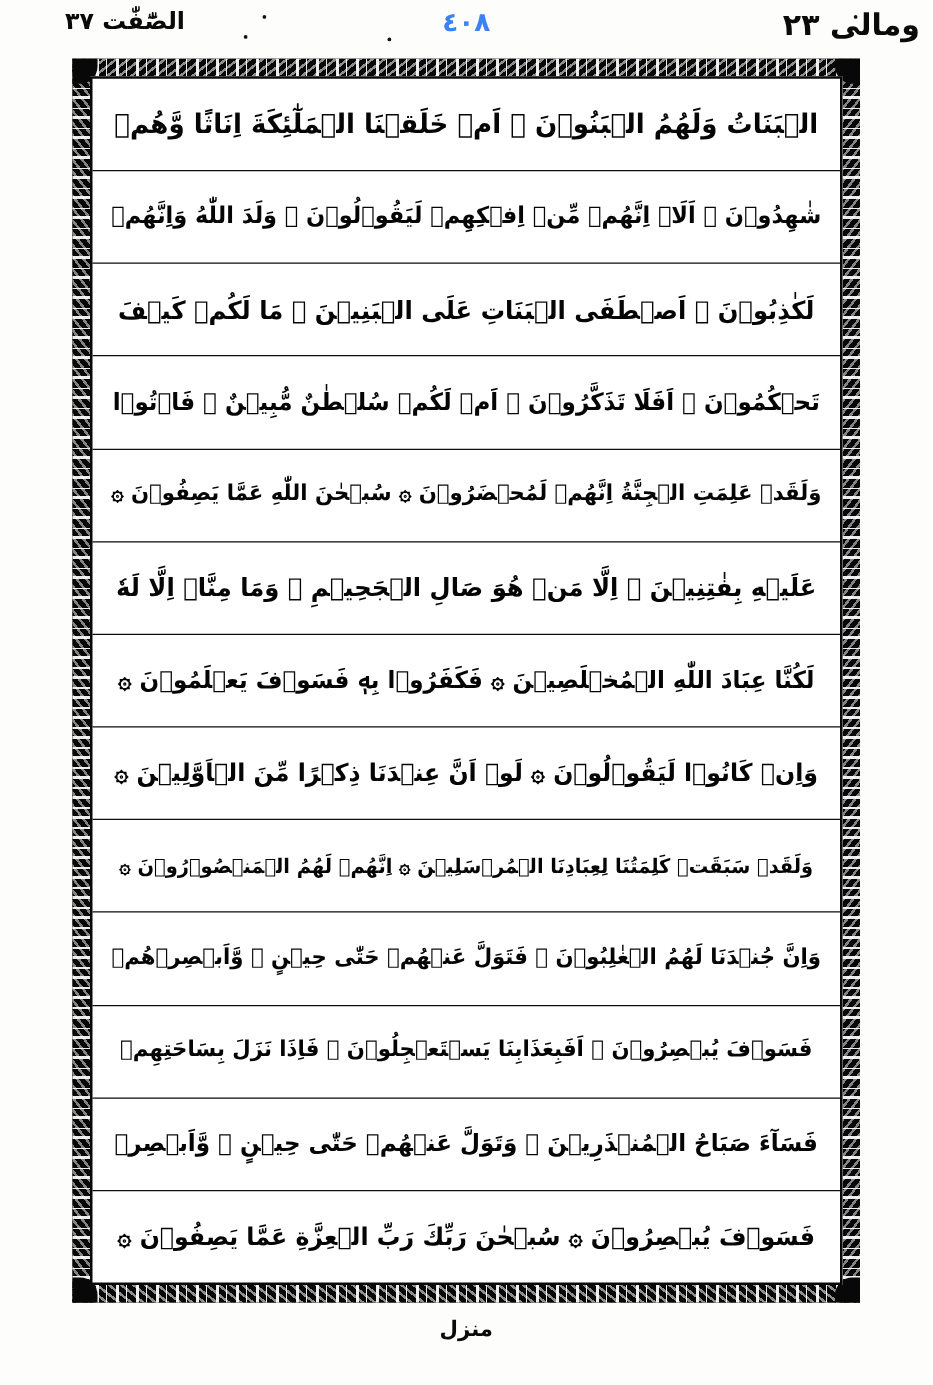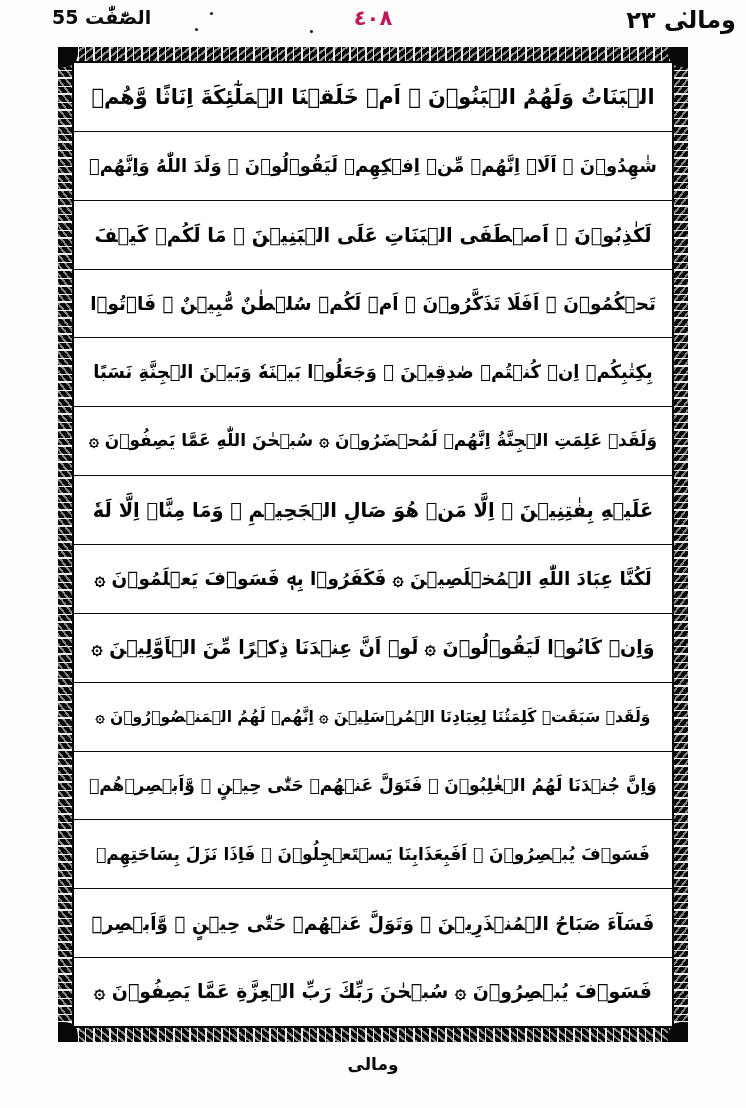--- a/index.html
+++ b/index.html
@@ -44,21 +44,21 @@
   }
   .hdr-page-no {
     position: absolute;
     left: 0;
     top: 6px;
     width: 746px;
     text-align: center;
     font-family: "DejaVu Sans", sans-serif;
     font-size: 21px;
     font-weight: bold;
-    color: #be185d;
+    color: #3b82f6;
     letter-spacing: 1px;
   }
   .hdr-juz {
     position: absolute;
     right: 10px;
     top: 6px;
     width: 200px;
     text-align: right;
     direction: rtl;
     font-family: "DejaVu Sans", sans-serif;
@@ -225,21 +225,21 @@
     font-weight: bold;
     color: #0a0a0a;
   }
 </style>
 </head>
 <body>
 
 <div id="page">
 
   <div class="page-header">
-    <div class="hdr-surah">الصّٰٓفّٰت 55</div>
+    <div class="hdr-surah">الصّٰٓفّٰت ٣٧</div>
 
     <div class="hdr-page-no">٤٠٨</div>
 
     <div class="hdr-juz">ومالى ٢٣</div>
 
     <span class="hdr-dot" style="left:195px; top:28px;"></span>
     <span class="hdr-dot" style="left:310px; top:30px;"></span>
     <span class="hdr-dot" style="left:210px; top:12px;"></span>
     <span class="hdr-dot" style="left:683px; top:12px;"></span>
   </div>
@@ -264,23 +264,20 @@
       <div class="ayah-line">
         <span class="ayah-text" style="font-size: 18.5px;">شٰهِدُوۡنَ ۞ اَلَاۤ اِنَّهُمۡ مِّنۡ اِفۡكِهِمۡ لَيَقُوۡلُوۡنَ ۞ وَلَدَ اللّٰهُ وَاِنَّهُمۡ</span>
       </div>
       <div class="ayah-line">
         <span class="ayah-text" style="font-size: 20px;">لَكٰذِبُوۡنَ ۞ اَصۡطَفَى الۡبَنَاتِ عَلَى الۡبَنِيۡنَ ۞ مَا لَكُمۡ كَيۡفَ</span>
       </div>
       <div class="ayah-line">
         <span class="ayah-text" style="font-size: 19px;">تَحۡكُمُوۡنَ ۞ اَفَلَا تَذَكَّرُوۡنَ ۞ اَمۡ لَكُمۡ سُلۡطٰنٌ مُّبِيۡنٌ ۞ فَاۡتُوۡا</span>
       </div>
       <div class="ayah-line">
-        <span class="ayah-text" style="font-size: 18.5px;">بِكِتٰبِكُمۡ اِنۡ كُنۡتُمۡ صٰدِقِيۡنَ ۞ وَجَعَلُوۡا بَيۡنَهٗ وَبَيۡنَ الۡجِنَّةِ نَسَبًا</span>
-      </div>
-      <div class="ayah-line">
         <span class="ayah-text" style="font-size: 17.5px;">وَلَقَدۡ عَلِمَتِ الۡجِنَّةُ اِنَّهُمۡ لَمُحۡضَرُوۡنَ ۞ سُبۡحٰنَ اللّٰهِ عَمَّا يَصِفُوۡنَ ۞</span>
       </div>
       <div class="ayah-line">
         <span class="ayah-text" style="font-size: 20px;">عَلَيۡهِ بِفٰتِنِيۡنَ ۞ اِلَّا مَنۡ هُوَ صَالِ الۡجَحِيۡمِ ۞ وَمَا مِنَّاۤ اِلَّا لَهٗ</span>
       </div>
       <div class="ayah-line">
         <span class="ayah-text" style="font-size: 19px;">لَكُنَّا عِبَادَ اللّٰهِ الۡمُخۡلَصِيۡنَ ۞ فَكَفَرُوۡا بِهٖ فَسَوۡفَ يَعۡلَمُوۡنَ ۞</span>
       </div>
       <div class="ayah-line">
         <span class="ayah-text" style="font-size: 19.5px;">وَاِنۡ كَانُوۡا لَيَقُوۡلُوۡنَ ۞ لَوۡ اَنَّ عِنۡدَنَا ذِكۡرًا مِّنَ الۡاَوَّلِيۡنَ ۞</span>
@@ -296,16 +293,16 @@
       </div>
       <div class="ayah-line">
         <span class="ayah-text" style="font-size: 19px;">فَسَآءَ صَبَاحُ الۡمُنۡذَرِيۡنَ ۞ وَتَوَلَّ عَنۡهُمۡ حَتّٰى حِيۡنٍ ۞ وَّاَبۡصِرۡ</span>
       </div>
       <div class="ayah-line">
         <span class="ayah-text" style="font-size: 19.5px;">فَسَوۡفَ يُبۡصِرُوۡنَ ۞ سُبۡحٰنَ رَبِّكَ رَبِّ الۡعِزَّةِ عَمَّا يَصِفُوۡنَ ۞</span>
       </div>
     </div>
 
   <div class="page-footer">
-    <span class="footer-mark">ومالى</span>
+    <span class="footer-mark">منزل</span>
   </div>
 
 </div>
 
 </body></html>

